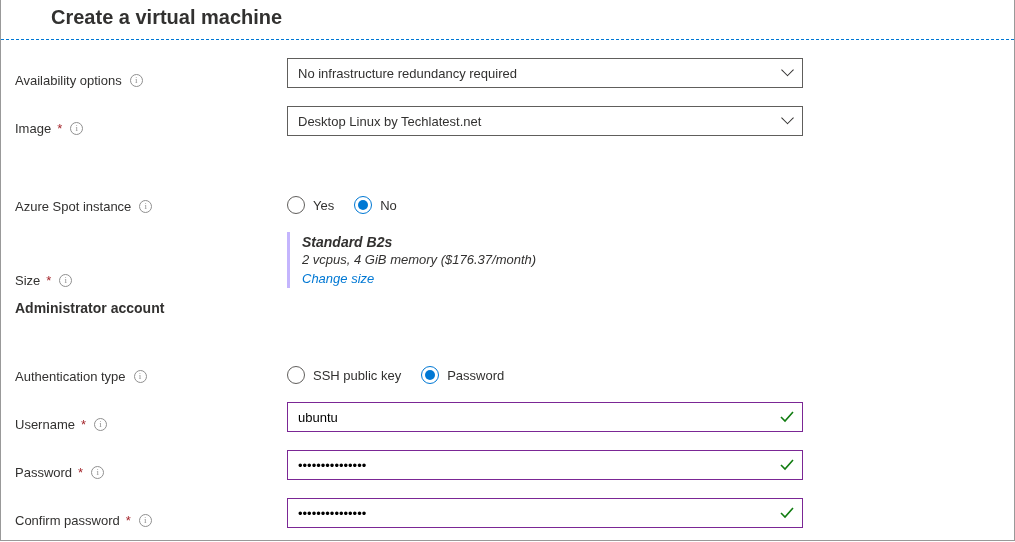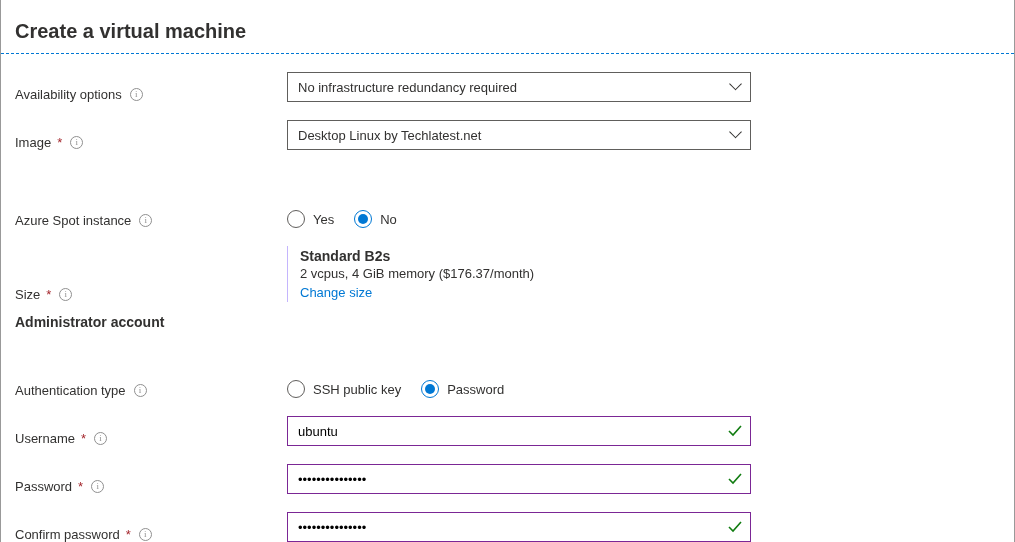--- a/index.html
+++ b/index.html
@@ -12,21 +12,22 @@
   }
   .page {
     border: 1px solid #999;
     border-top: none;
     padding: 0 0 12px 0;
     min-height: 540px;
   }
   .title {
     font-size: 20px;
     font-weight: 600;
-    padding: 20px 14px 10px 14px;
+    padding: 6px 14px 10px 14px;
+    margin-left: 36px;
   }
   .sep {
     border: none;
     border-top: 1px dashed #0078d4;
     margin-bottom: 18px;
   }
   .form { padding: 0 14px; }
   .row {
     display: flex;
     align-items: flex-end;
@@ -35,21 +36,21 @@
   .label-col {
     width: 272px;
     flex-shrink: 0;
     padding-top: 6px;
     display: flex;
     align-items: center;
     gap: 4px;
     font-size: 13px;
   }
   .control-col {
-    width: 464px;
+    width: 516px;
     display: flex;
     flex-direction: column;
     gap: 4px;
   }
   .req { color: #a4262c; margin-left: 2px; }
   .info-icon {
     width: 13px; height: 13px;
     border: 1px solid #909090;
     border-radius: 50%;
     display: inline-flex;
@@ -99,22 +100,23 @@
   .radio.checked .dot {
     border-color: #0078d4;
   }
   .radio.checked .dot::after {
     content: "";
     width: 10px; height: 10px;
     border-radius: 50%;
     background: #0078d4;
   }
   .size-box {
-    border-left: 1px solid #c4b5fd;
+    border-left: 3px solid #c4b5fd;
     padding: 2px 0 2px 12px;
+    font-style: italic;
   }
   .size-title { font-weight: 600; font-size: 14px; }
   .size-detail { font-size: 13px; margin-top: 2px; }
   .size-change { margin-top: 4px; }
   .section-header {
     font-weight: 600;
     font-size: 14px;
     margin-bottom: 8px;
   }
   .input-wrap {

